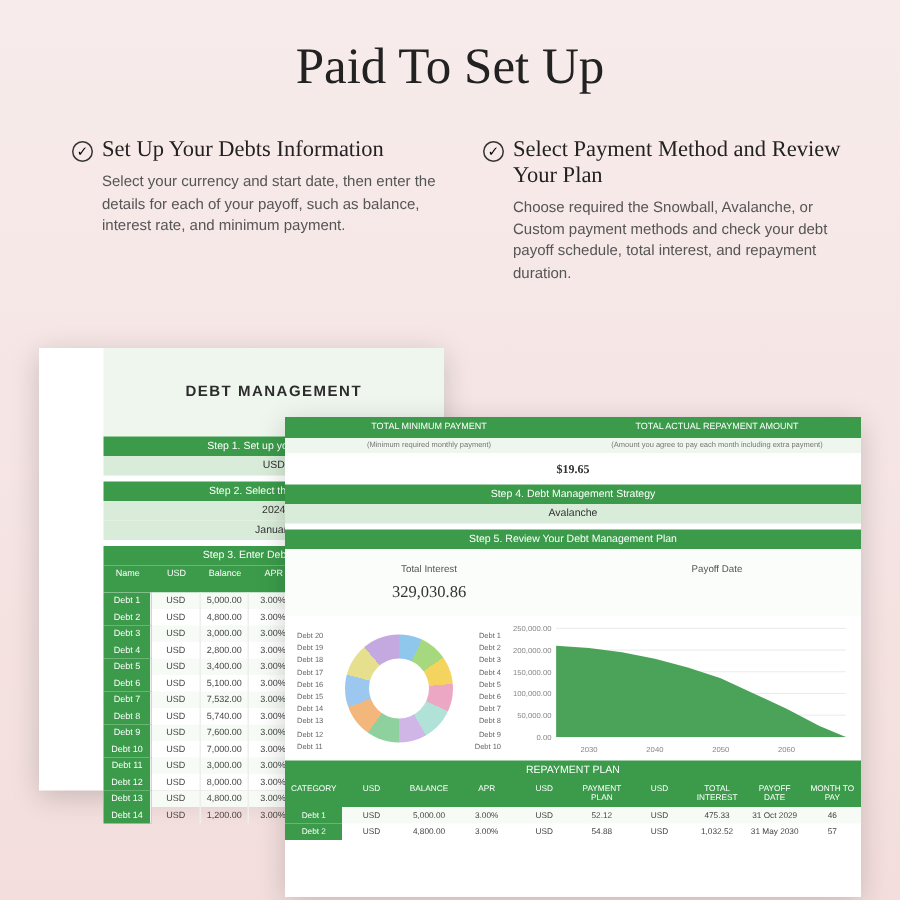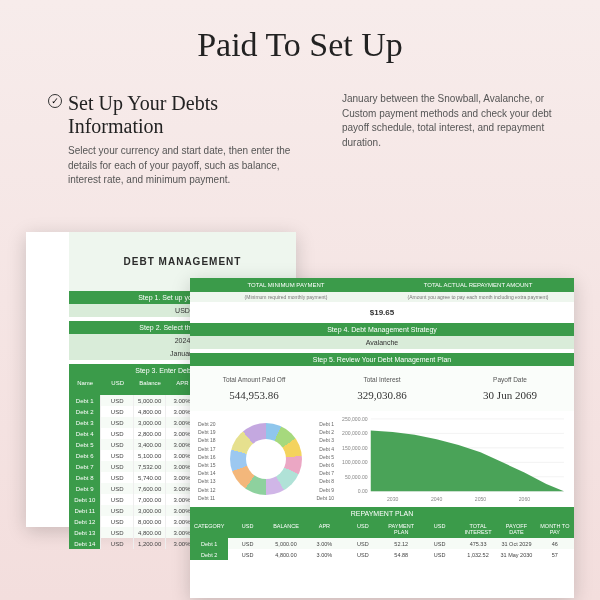--- a/index.html
+++ b/index.html
@@ -13,21 +13,21 @@
   .title { text-align: center; font-size: 34px; font-weight: 400; color: #222; padding-top: 26px; }
   .features { display: flex; justify-content: space-between; padding: 28px 32px 0 48px; gap: 28px; }
   .feature { flex: 1; }
   .feature-head { display: flex; align-items: flex-start; gap: 6px; margin-bottom: 6px; }
   .check-icon {
     width: 14px; height: 14px; border-radius: 50%; border: 1.2px solid #333;
     display: inline-flex; align-items: center; justify-content: center;
     font-size: 9px; flex-shrink: 0; margin-top: 2px;
   }
   .check-icon::after { content: "✓"; }
-  .feature-title { font-size: 20px; font-weight: 500; color: #222; font-family: Georgia, serif; }
+  .feature-title { font-size: 15px; font-weight: 500; color: #222; font-family: Georgia, serif; }
   .feature-desc { font-size: 10px; line-height: 1.45; color: #555; font-family: Arial, sans-serif; padding-left: 20px; }
   .shots { position: absolute; left: 0; right: 0; top: 220px; height: 380px; }
 
   
   .sheet {
     position: absolute; background: #fff; box-shadow: 0 4px 18px rgba(0,0,0,.18);
     font-family: Arial, sans-serif;
   }
   .bar { background: #3b9b4a; color: #fff; font-size: 7px; text-align: center; padding: 3px 0; }
   .bar-lt { background: #d9ecd9; color: #333; font-size: 7px; text-align: center; padding: 3px 0; }
@@ -43,21 +43,21 @@
   .sl-body .sl-row > div:first-child { background: #3b9b4a; color: #fff; text-align: center; }
   .sl-body .sl-row > div { text-align: center; color: #444; }
 
   
   .sheet-right { left: 190px; top: 58px; width: 384px; height: 320px; }
   .sr-top { display: flex; }
   .sr-top > div { flex: 1; background: #3b9b4a; color: #fff; text-align: center; padding: 4px; font-size: 6px; }
   .sr-top-sub { display: flex; }
   .sr-top-sub > div { flex:1; font-size: 5px; text-align:center; padding: 2px; background:#eef6ee; color:#777;}
   .sr-vals { display: flex; }
-  .sr-vals > div { flex:1; text-align:center; font-size: 8px; font-weight:600; padding: 6px; color:#333; }
+  .sr-vals > div { flex:1; text-align:center; font-size: 8px; font-weight:600; padding: 6px; color:#333;font-family:Liberation Serif, serif; }
   .sr-stats { display: flex; background:#fafdfa; }
   .sr-stats > div { flex:1; text-align:center; padding: 10px 4px; }
   .sr-stats-label { font-size: 6.5px; color:#555; margin-bottom: 6px; }
   .sr-stats-val { font-size: 11px; color:#333; font-family: Georgia, serif; }
 
   .sr-charts { display: flex; height: 96px; background:#fff; padding: 4px 6px; gap:6px; }
   .donut-wrap { width: 140px; position:relative; display:flex; align-items:center; justify-content:center;}
   .donut {
     width: 72px; height: 72px; border-radius:50%;
     background: conic-gradient(#8fc6ec 0 25deg,#a6d97d 25deg 55deg,#f4d35e 55deg 85deg,#eba7c4 85deg 115deg,#b0e2d7 115deg 150deg,#d0b6e7 150deg 180deg,#8ed19e 180deg 215deg,#f3b77b 215deg 250deg,#9cc8f0 250deg 285deg,#e6e08e 285deg 320deg,#c4a8e0 320deg 360deg);
@@ -85,21 +85,25 @@
 
 <div class="features">
   <div class="feature">
     <div class="feature-head">
       <span class="check-icon"></span>
       <span class="feature-title">Set Up Your Debts Information</span>
     </div>
     <div class="feature-desc">Select your currency and start date, then enter the details for each of your payoff, such as balance, interest rate, and minimum payment.</div>
   </div>
   <div class="feature">
-    <div class="feature-desc">January between the Snowball, Avalanche, or Custom payment methods and check your debt payoff schedule, total interest, and repayment duration.</div>
+    <div class="feature-head">
+      <span class="check-icon"></span>
+      <span class="feature-title">Select Payment Method and Review Your Plan</span>
+    </div>
+    <div class="feature-desc">Choose required the Snowball, Avalanche, or Custom payment methods and check your debt payoff schedule, total interest, and repayment duration.</div>
   </div>
 </div>
 
 <div class="shots">
 
   <div class="sheet sheet-left">
     <div class="sl-title">DEBT MANAGEMENT</div>
     <div class="bar">Step 1. Set up your currency</div>
     <div class="bar-lt">USD</div>
     <div style="height:4px"></div>
@@ -258,30 +262,25 @@
     </div>
     <div class="sr-vals">
       <div>$19.65</div>
     </div>
     <div class="bar">Step 4. Debt Management Strategy</div>
     <div class="bar-lt">Avalanche</div>
     <div style="height:4px"></div>
     <div class="bar">Step 5. Review Your Debt Management Plan</div>
     <div class="sr-stats">
       <div>
-          <div class="sr-stats-label">Total Amount Paid Off</div>
-          <div class="sr-stats-val">544,953.86</div>
-        </div>
-      <div>
           <div class="sr-stats-label">Total Interest</div>
           <div class="sr-stats-val">329,030.86</div>
         </div>
       <div>
           <div class="sr-stats-label">Payoff Date</div>
-          <div class="sr-stats-val">30 Jun 2069</div>
         </div>
     </div>
 
     <div class="sr-charts">
       <div class="donut-wrap">
         <div class="donut"></div>
         <div class="donut-labels" id="donut-labels">
             <div class="dl" style="left: 2px; top: 6px;">Debt 20</div>
             <div class="dl" style="left: 2px; top: 14.2px;">Debt 19</div>
             <div class="dl" style="left: 2px; top: 22.4px;">Debt 18</div>

